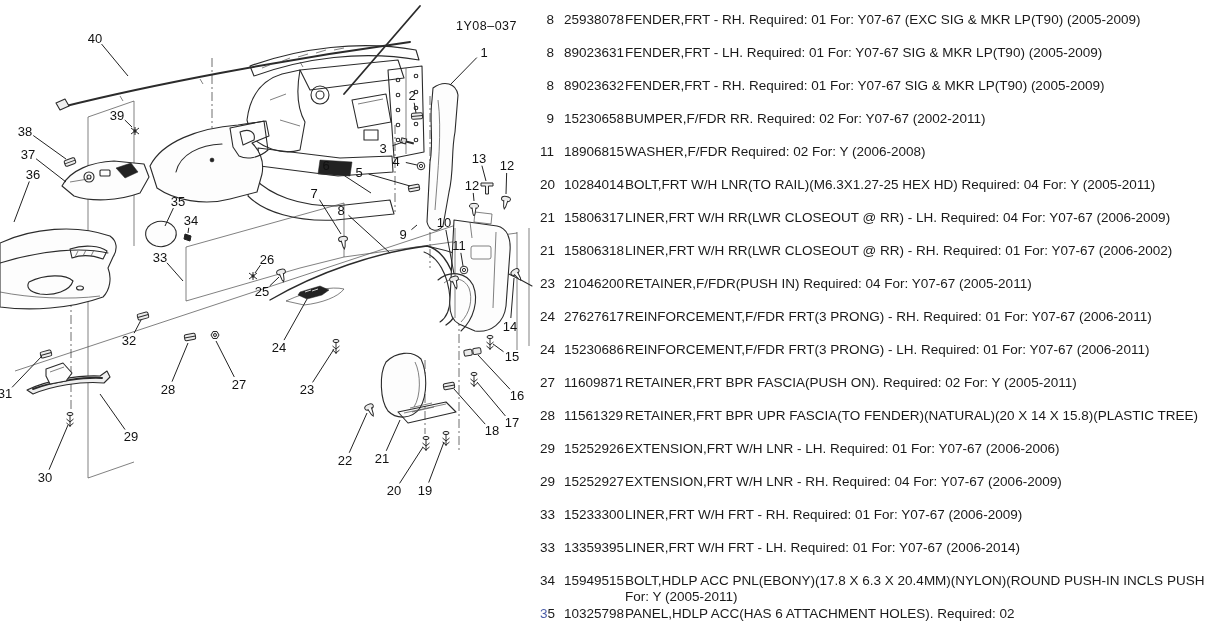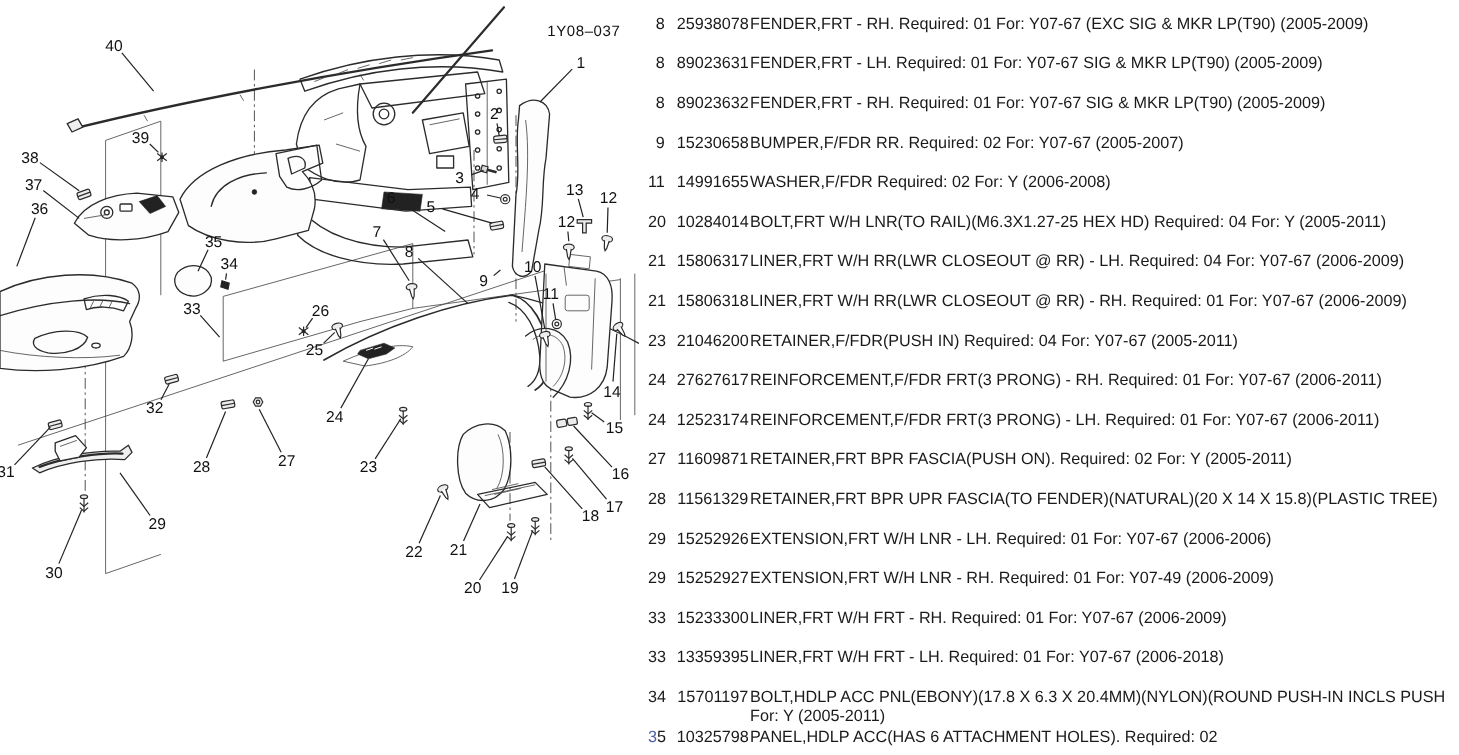--- a/index.html
+++ b/index.html
@@ -13,21 +13,21 @@
   #diagram .dark{fill:#222;stroke:#222;stroke-width:0.5;}
   #diagram .fillw{fill:#fdfdfd;}
   #diagram .fillg{fill:#efefef;}
   #diagram text{font:13px "Liberation Sans",sans-serif;fill:#111;}
   #diagram text.figid{font-size:12.5px;letter-spacing:0.5px;}
   #diagram .leader{stroke:#222;stroke-width:1;fill:none;}
   #parts-list{position:absolute;left:540px;top:0;width:676px;height:629px;
               font-size:13.5px;color:#1a1a1a;}
   .prow{position:absolute;left:0;height:17px;white-space:nowrap;}
   .prow .ref{position:absolute;left:0;width:14px;text-align:right;display:inline-block;}
-  .prow .pn{position:absolute;left:24px;width:60px;display:inline-block;text-align:center;}
+  .prow .pn{position:absolute;left:24px;width:60px;display:inline-block;}
   .prow .desc{position:absolute;left:85px;display:inline-block;white-space:nowrap;}
   .prow .desc2{position:absolute;left:85px;top:16px;display:inline-block;white-space:nowrap;}
 </style>
 </head>
 <body>
 
 <div class="page">
 
   <svg id="diagram" width="540" height="629" viewBox="0 0 540 629">
 
@@ -441,90 +441,90 @@
         <span class="desc">FENDER,FRT - LH. Required: 01 For: Y07-67 SIG &amp; MKR LP(T90) (2005-2009)</span>
       </div>
       <div class="prow" style="top: 78px;">
         <span class="ref">8</span>
         <span class="pn">89023632</span>
         <span class="desc">FENDER,FRT - RH. Required: 01 For: Y07-67 SIG &amp; MKR LP(T90) (2005-2009)</span>
       </div>
       <div class="prow" style="top: 111px;">
         <span class="ref">9</span>
         <span class="pn">15230658</span>
-        <span class="desc">BUMPER,F/FDR RR. Required: 02 For: Y07-67 (2005-2007)</span>
+        <span class="desc">BUMPER,F/FDR RR. Required: 02 For: Y07-67 (2002-2011)</span>
       </div>
       <div class="prow" style="top: 144px;">
         <span class="ref">11</span>
-        <span class="pn">14991655</span>
+        <span class="pn">18906815</span>
         <span class="desc">WASHER,F/FDR Required: 02 For: Y (2006-2008)</span>
       </div>
       <div class="prow" style="top: 177px;">
         <span class="ref">20</span>
         <span class="pn">10284014</span>
         <span class="desc">BOLT,FRT W/H LNR(TO RAIL)(M6.3X1.27-25 HEX HD) Required: 04 For: Y (2005-2011)</span>
       </div>
       <div class="prow" style="top: 210px;">
         <span class="ref">21</span>
         <span class="pn">15806317</span>
         <span class="desc">LINER,FRT W/H RR(LWR CLOSEOUT @ RR) - LH. Required: 04 For: Y07-67 (2006-2009)</span>
       </div>
       <div class="prow" style="top: 243px;">
         <span class="ref">21</span>
         <span class="pn">15806318</span>
-        <span class="desc">LINER,FRT W/H RR(LWR CLOSEOUT @ RR) - RH. Required: 01 For: Y07-67 (2006-2009)</span>
+        <span class="desc">LINER,FRT W/H RR(LWR CLOSEOUT @ RR) - RH. Required: 01 For: Y07-67 (2006-2002)</span>
       </div>
       <div class="prow" style="top: 276px;">
         <span class="ref">23</span>
         <span class="pn">21046200</span>
         <span class="desc">RETAINER,F/FDR(PUSH IN) Required: 04 For: Y07-67 (2005-2011)</span>
       </div>
       <div class="prow" style="top: 309px;">
         <span class="ref">24</span>
         <span class="pn">27627617</span>
         <span class="desc">REINFORCEMENT,F/FDR FRT(3 PRONG) - RH. Required: 01 For: Y07-67 (2006-2011)</span>
       </div>
       <div class="prow" style="top: 342px;">
         <span class="ref">24</span>
-        <span class="pn">12523174</span>
+        <span class="pn">15230686</span>
         <span class="desc">REINFORCEMENT,F/FDR FRT(3 PRONG) - LH. Required: 01 For: Y07-67 (2006-2011)</span>
       </div>
       <div class="prow" style="top: 375px;">
         <span class="ref">27</span>
         <span class="pn">11609871</span>
         <span class="desc">RETAINER,FRT BPR FASCIA(PUSH ON). Required: 02 For: Y (2005-2011)</span>
       </div>
       <div class="prow" style="top: 408px;">
         <span class="ref">28</span>
         <span class="pn">11561329</span>
         <span class="desc">RETAINER,FRT BPR UPR FASCIA(TO FENDER)(NATURAL)(20 X 14 X 15.8)(PLASTIC TREE)</span>
       </div>
       <div class="prow" style="top: 441px;">
         <span class="ref">29</span>
         <span class="pn">15252926</span>
         <span class="desc">EXTENSION,FRT W/H LNR - LH. Required: 01 For: Y07-67 (2006-2006)</span>
       </div>
       <div class="prow" style="top: 474px;">
         <span class="ref">29</span>
         <span class="pn">15252927</span>
-        <span class="desc">EXTENSION,FRT W/H LNR - RH. Required: 01 For: Y07-49 (2006-2009)</span>
+        <span class="desc">EXTENSION,FRT W/H LNR - RH. Required: 04 For: Y07-67 (2006-2009)</span>
       </div>
       <div class="prow" style="top: 507px;">
         <span class="ref">33</span>
         <span class="pn">15233300</span>
         <span class="desc">LINER,FRT W/H FRT - RH. Required: 01 For: Y07-67 (2006-2009)</span>
       </div>
       <div class="prow" style="top: 540px;">
         <span class="ref">33</span>
         <span class="pn">13359395</span>
-        <span class="desc">LINER,FRT W/H FRT - LH. Required: 01 For: Y07-67 (2006-2018)</span>
+        <span class="desc">LINER,FRT W/H FRT - LH. Required: 01 For: Y07-67 (2006-2014)</span>
       </div>
       <div class="prow" style="top: 573px;">
         <span class="ref">34</span>
-        <span class="pn">15701197</span>
+        <span class="pn">15949515</span>
         <span class="desc">BOLT,HDLP ACC PNL(EBONY)(17.8 X 6.3 X 20.4MM)(NYLON)(ROUND PUSH-IN INCLS PUSH</span>
         <span class="desc2">For: Y (2005-2011)</span>
       </div>
       <div class="prow" style="top: 606px;">
         <span class="ref"><span style="color: rgb(74, 93, 168);">3</span><span style="color: rgb(26, 26, 26);">5</span></span>
         <span class="pn">10325798</span>
         <span class="desc">PANEL,HDLP ACC(HAS 6 ATTACHMENT HOLES). Required: 02</span>
       </div>
     </div>
 </div>

